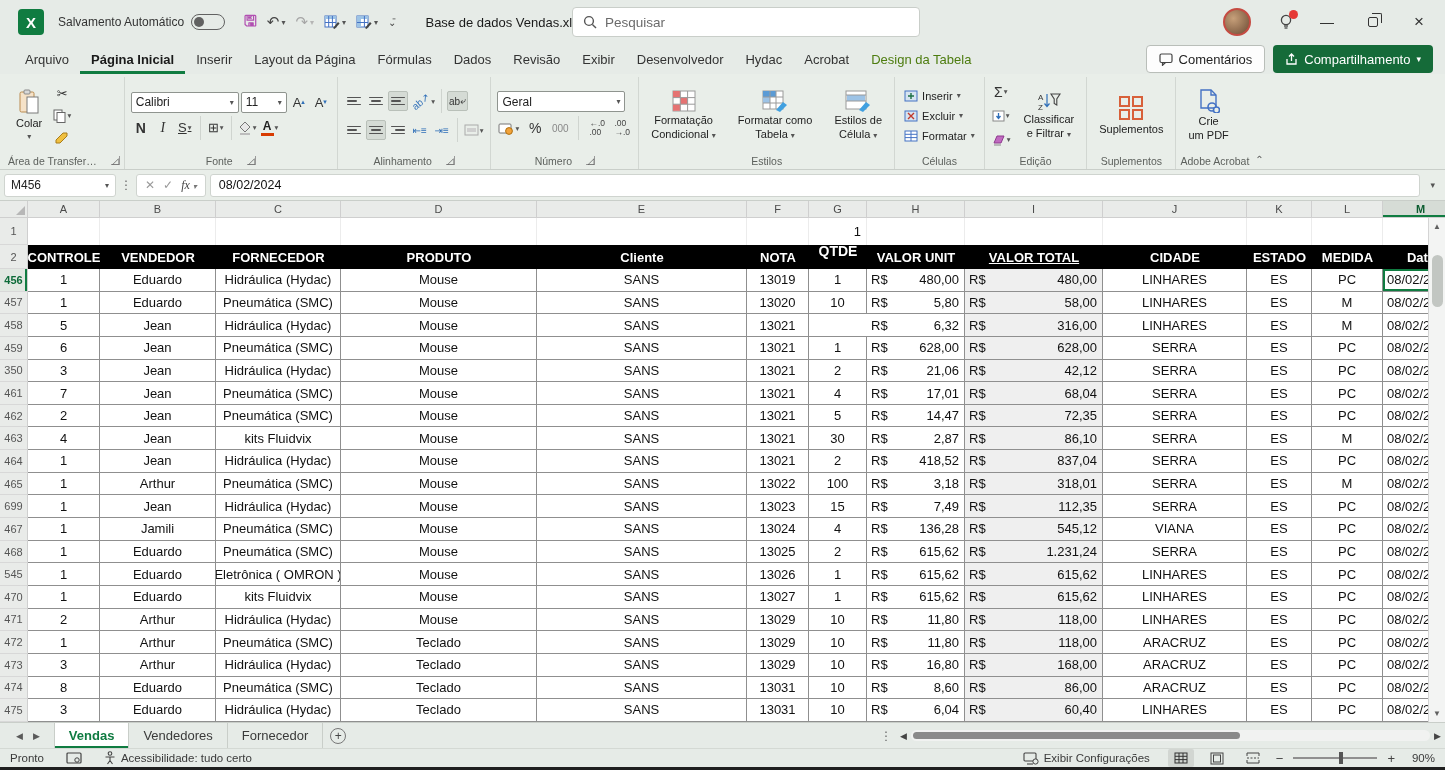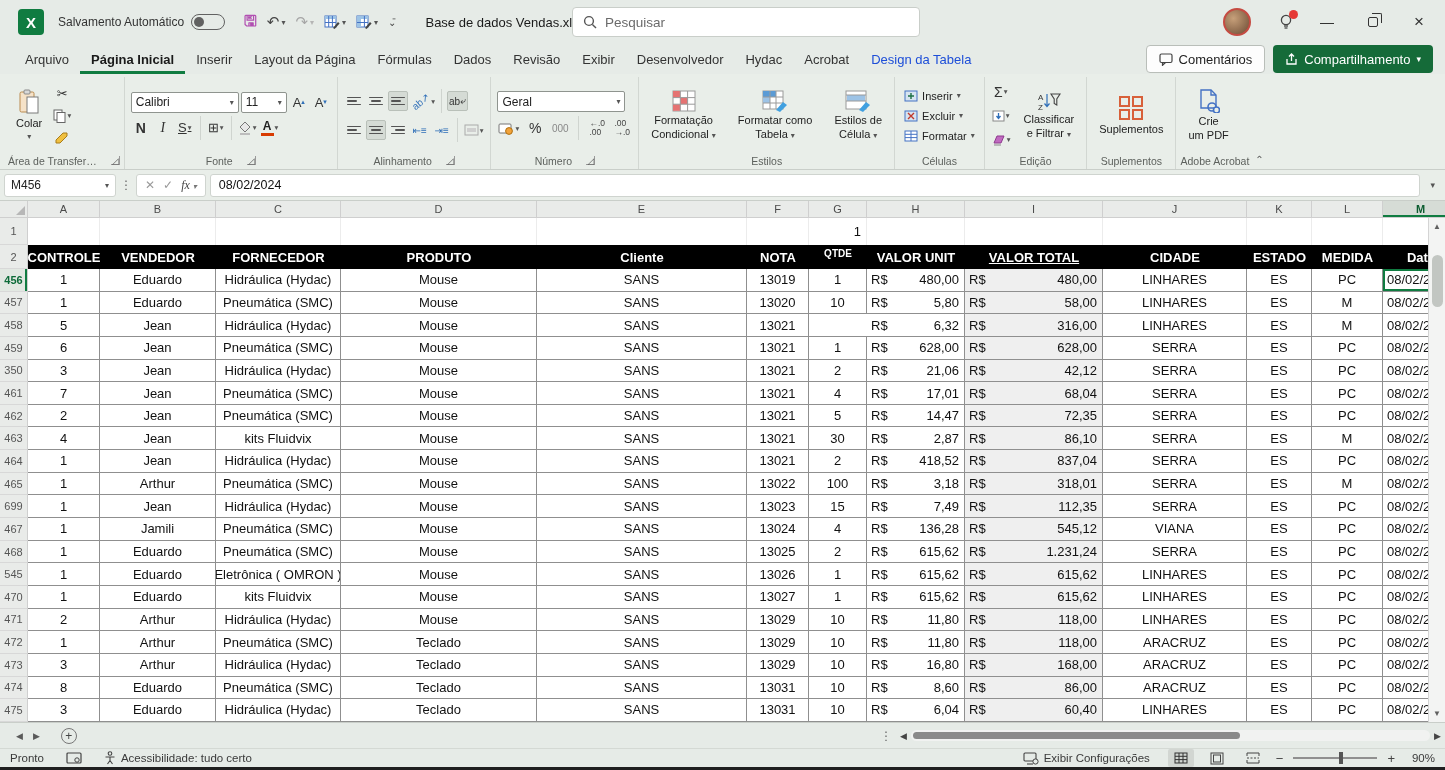--- a/index.html
+++ b/index.html
@@ -27,21 +27,21 @@
   .bulb { position:relative; width:30px; height:30px; display:flex; align-items:center; justify-content:center; color:#444; }
   .bulb .dot { position:absolute; top:3px; right:3px; width:9px; height:9px; border-radius:50%; background:#e53935; }
   .winbtn { width:40px; height:34px; display:flex; align-items:center; justify-content:center; color:#333; font-size:14px; }
   .restore-sq { width:10px; height:10px; border:1.4px solid #333; border-radius:2px; position:relative; }
   .restore-sq::before { content:""; position:absolute; left:2px; bottom:2px; width:9px; height:9px; border:1.4px solid #333; border-left:none; border-bottom:none; border-radius:0 2px 0 0; transform:translate(1px,-1px); }
 
   
   .tabrow { height:30px; display:flex; align-items:stretch; padding-left:14px; background:#e6ebe7; position:relative; }
   .rtab { padding:0 11px; display:flex; align-items:center; font-size:13px; color:#333; white-space:nowrap; }
   .rtab.active { font-weight:bold; color:#1a1a1a; box-shadow:inset 0 -3px 0 #107c41; }
-  .rtab.contextual { color:#1d4ed8; }
+  .rtab.contextual { color:#4d7c0f; }
   .tabrow-right { position:absolute; right:12px; top:1px; height:28px; display:flex; gap:8px; }
   .comments-btn { display:flex; align-items:center; gap:6px; background:#fdfdfd; border:1px solid #b9beb9; border-radius:4px; padding:0 12px; font-size:13px; color:#222; }
   .share-btn { display:flex; align-items:center; gap:6px; background:#156b39; color:#fff; border-radius:4px; padding:0 12px; font-size:13px; }
   .share-btn .dd { font-size:9px; }
 
   
   .ribbon { height:96px; background:#e9eee9; border-bottom:1px solid #c9cec9; display:flex; padding:3px 2px 0 4px; }
   .grp { display:flex; flex-direction:column; padding:0 4px; border-right:1px solid #d2d7d2; }
   .grp-body { flex:1; display:flex; align-items:center; gap:4px; padding:2px 2px 0 2px; }
   .grp-label { height:17px; font-size:10.5px; color:#5d615d; display:flex; align-items:center; justify-content:center; gap:14px; white-space:nowrap; }
@@ -88,21 +88,21 @@
   .corner::after { content:""; position:absolute; right:2px; bottom:2px; border-left:9px solid transparent; border-bottom:9px solid #b7b7b7; }
   .letter { flex:none; display:flex; align-items:center; justify-content:center; font-size:11px; color:#4a4a4a; border-right:1px solid #cfcfcf; }
   .letter.sel { background:#d6dcd6; box-shadow:inset 0 -2px 0 #107c41; color:#0c5c30; font-weight:bold; }
   .grow { display:flex; }
   .gutter { width:28px; flex:none; background:#e9ebe9; border-right:1px solid #cfcfcf; border-bottom:1px solid #d8d8d8; display:flex; align-items:center; justify-content:center; font-size:11px; color:#555; }
   .gutter.sel { color:#0c6b38; font-weight:bold; box-shadow:inset -2px 0 0 #107c41; background:#e2e8e2; }
   .row1 { height:27px; }
   .row1 .c0 { flex:none; border-right:1px solid #ececec; display:flex; align-items:center; justify-content:flex-end; padding-right:5px; font-size:13px; color:#111; }
   .hrow { height:24px; }
   .hcell { flex:none; background:#000; color:#fff; font-weight:bold; font-size:13px; display:flex; align-items:center; justify-content:center; overflow:hidden; white-space:nowrap; }
-  .hcell.small { font-size:10px; align-items:flex-end; padding-bottom:10px; }
+  .hcell.small { font-size:14px; align-items:flex-end; padding-bottom:10px; }
   .drow { height:22.65px; }
   .dcell { flex:none; border-right:1px solid #8f8f8f; border-bottom:1px solid #8f8f8f; display:flex; align-items:center; justify-content:center; font-size:13px; color:#111; overflow:hidden; white-space:nowrap; }
   .dcell.money { justify-content:space-between; padding:0 5px 0 4px; }
   .dcell.shaded { background:#efefef; }
   .dcell.right { justify-content:flex-end; padding-right:6px; }
   .dcell.selcell { box-shadow:inset 0 0 0 2px #107c41; }
   .vscroll { position:absolute; right:0; top:17px; bottom:0; width:17px; background:#f3f4f3; border-left:1px solid #d4d4d4; display:flex; flex-direction:column; align-items:center; }
   .vscroll .arr { height:17px; display:flex; align-items:center; justify-content:center; color:#606060; font-size:8px; width:100%; }
   .vscroll .thumb { width:11px; height:52px; background:#c2c6c2; border-radius:6px; margin-top:20px; }
   .vscroll .spacer { flex:1; }
@@ -1092,20 +1092,25 @@
     <div class="spacer"></div>
     <span class="arr">▼</span>
   </div>
 </div>
 
 <div class="sheetbar">
   <div class="navarrows">
     <span>◀</span>
     <span>▶</span>
   </div>
+  <div id="stabs" style="display:flex;">
+      <div class="stab active">Vendas</div>
+      <div class="stab">Vendedores</div>
+      <div class="stab">Fornecedor</div>
+    </div>
   <div class="addsheet">
       <span class="circ">+</span>
     </div>
   <div class="hsplit">⋮</div>
   <div class="hscroll">
     <span class="arr">◀</span>
     <div class="track">
         <div class="thumb"></div>
       </div>
     <span class="arr">▶</span>

